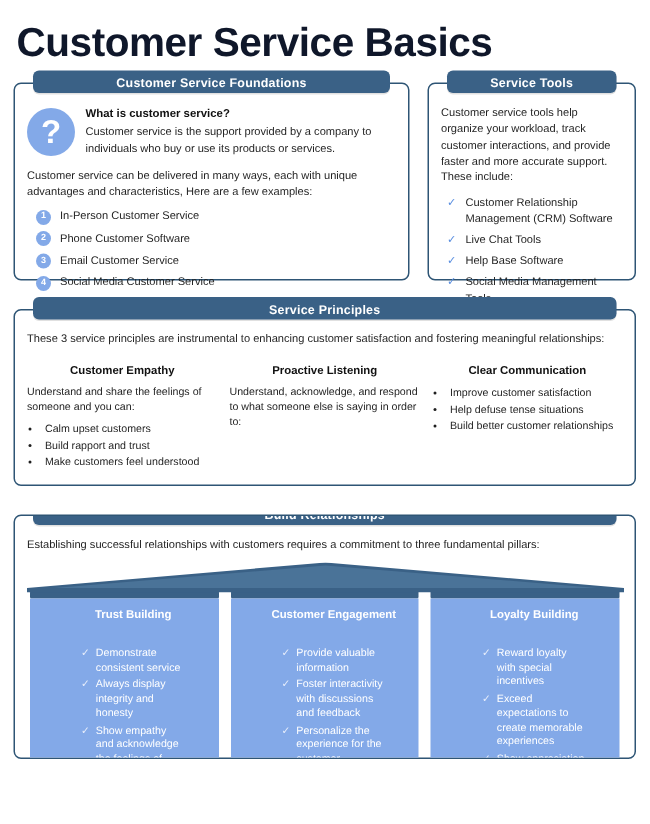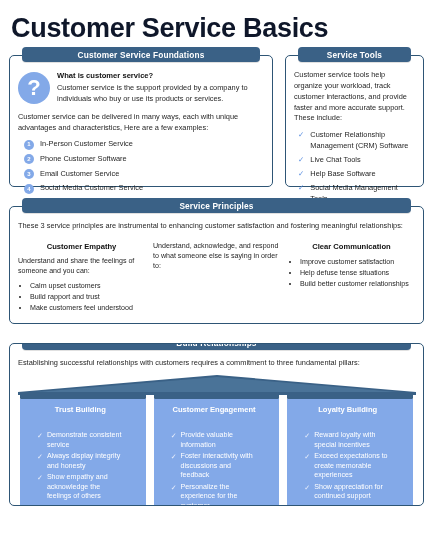--- a/index.html
+++ b/index.html
@@ -201,21 +201,21 @@
   }
   .pillar { flex: 1; }
   .pillar-cap {
     height: 5px;
     background: #3a6186;
     border-radius: 1px;
   }
   .pillar-body {
     background: #83a9e8;
     color: #ffffff;
-    padding: 5px 6px 7px 1px;
+    padding: 5px 6px 7px 18px;
     min-height: 82px;
     box-sizing: border-box;
   }
   .pillar-body h5 {
     margin: 0 0 4px 0;
     font-size: 7.6px;
     text-align: center;
     font-weight: bold;
     color: #ffffff;
   }
@@ -321,20 +321,21 @@
           <h4>Customer Empathy</h4>
           <p>Understand and share the feelings of someone and you can:</p>
           <ul class="bullets">
             <li>Calm upset customers</li>
             <li>Build rapport and trust</li>
             <li>Make customers feel understood</li>
           </ul>
         </div>
 
         <div class="col3">
+          <h4>Proactive Listening</h4>
           <p>Understand, acknowledge, and respond to what someone else is saying in order to:</p>
         </div>
 
         <div class="col3">
           <h4>Clear Communication</h4>
           <ul class="bullets">
             <li>Improve customer satisfaction</li>
             <li>Help defuse tense situations</li>
             <li>Build better customer relationships</li>
           </ul>

